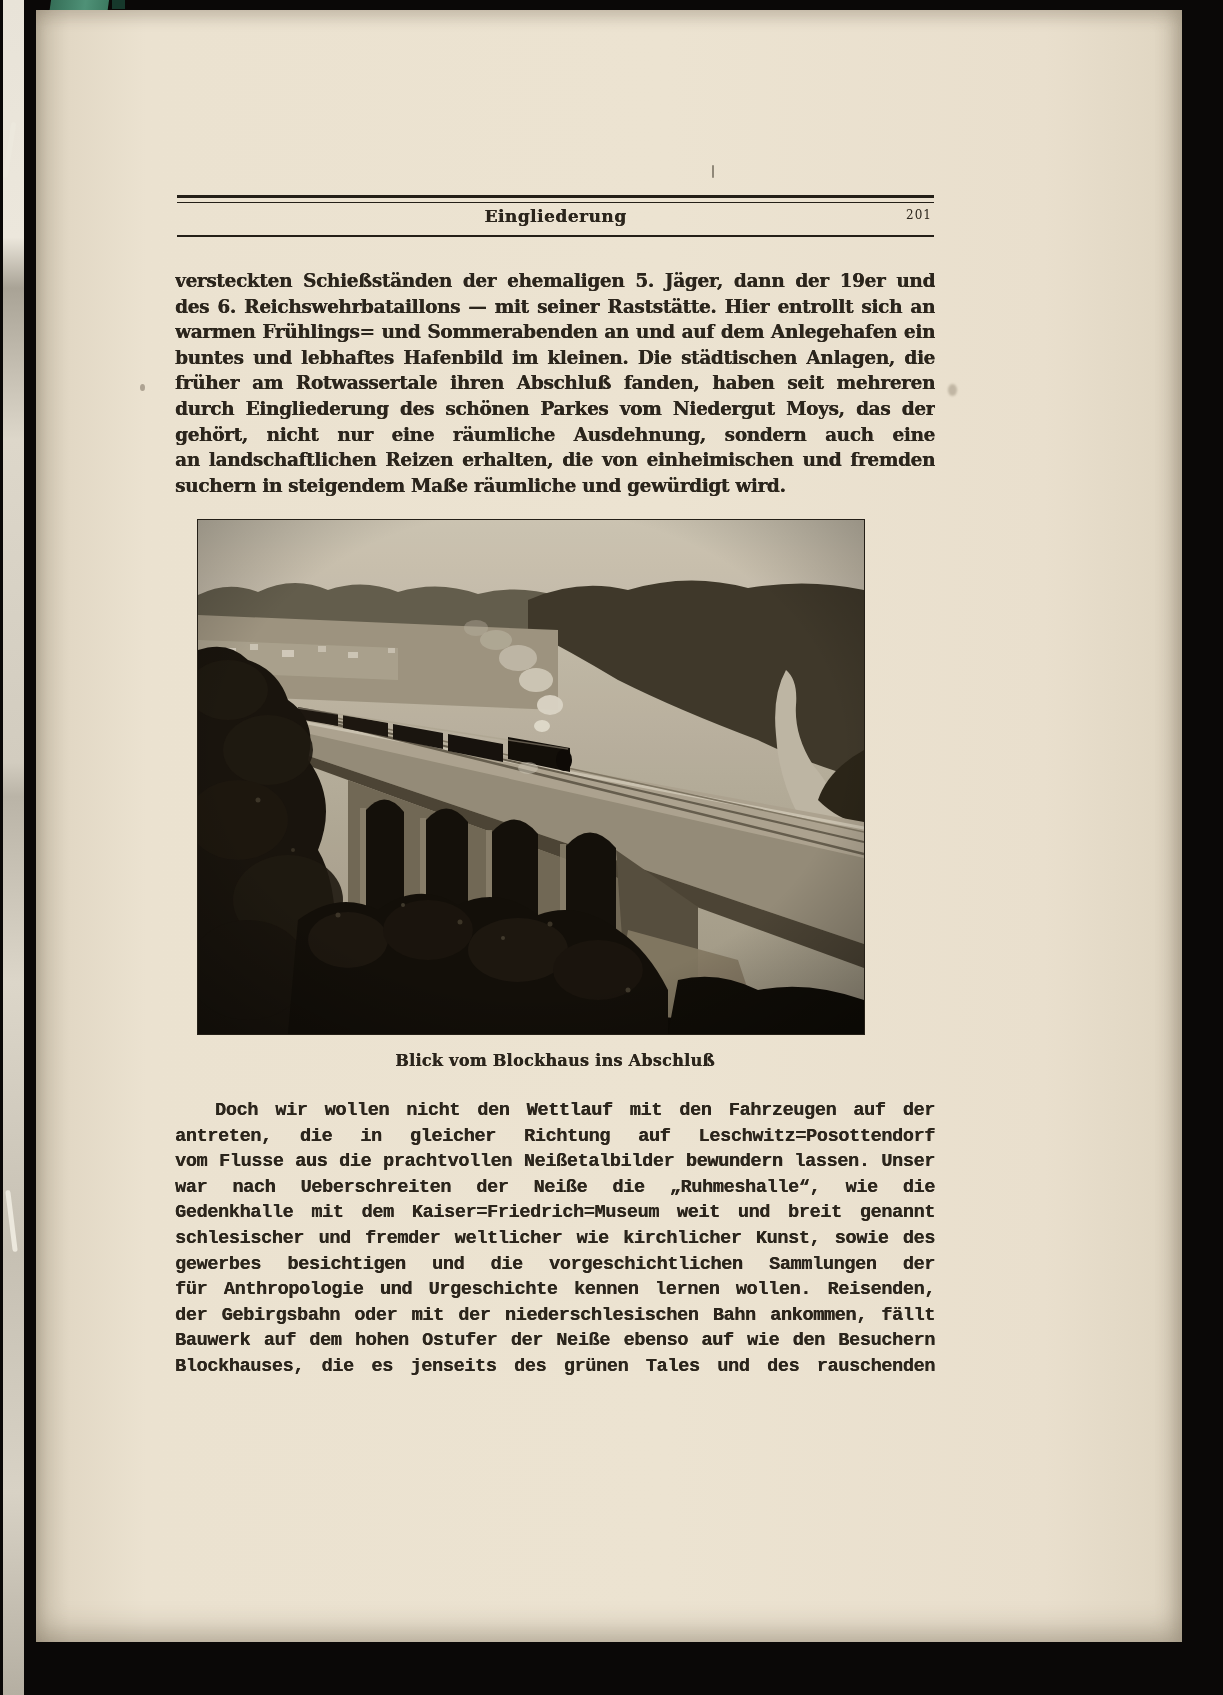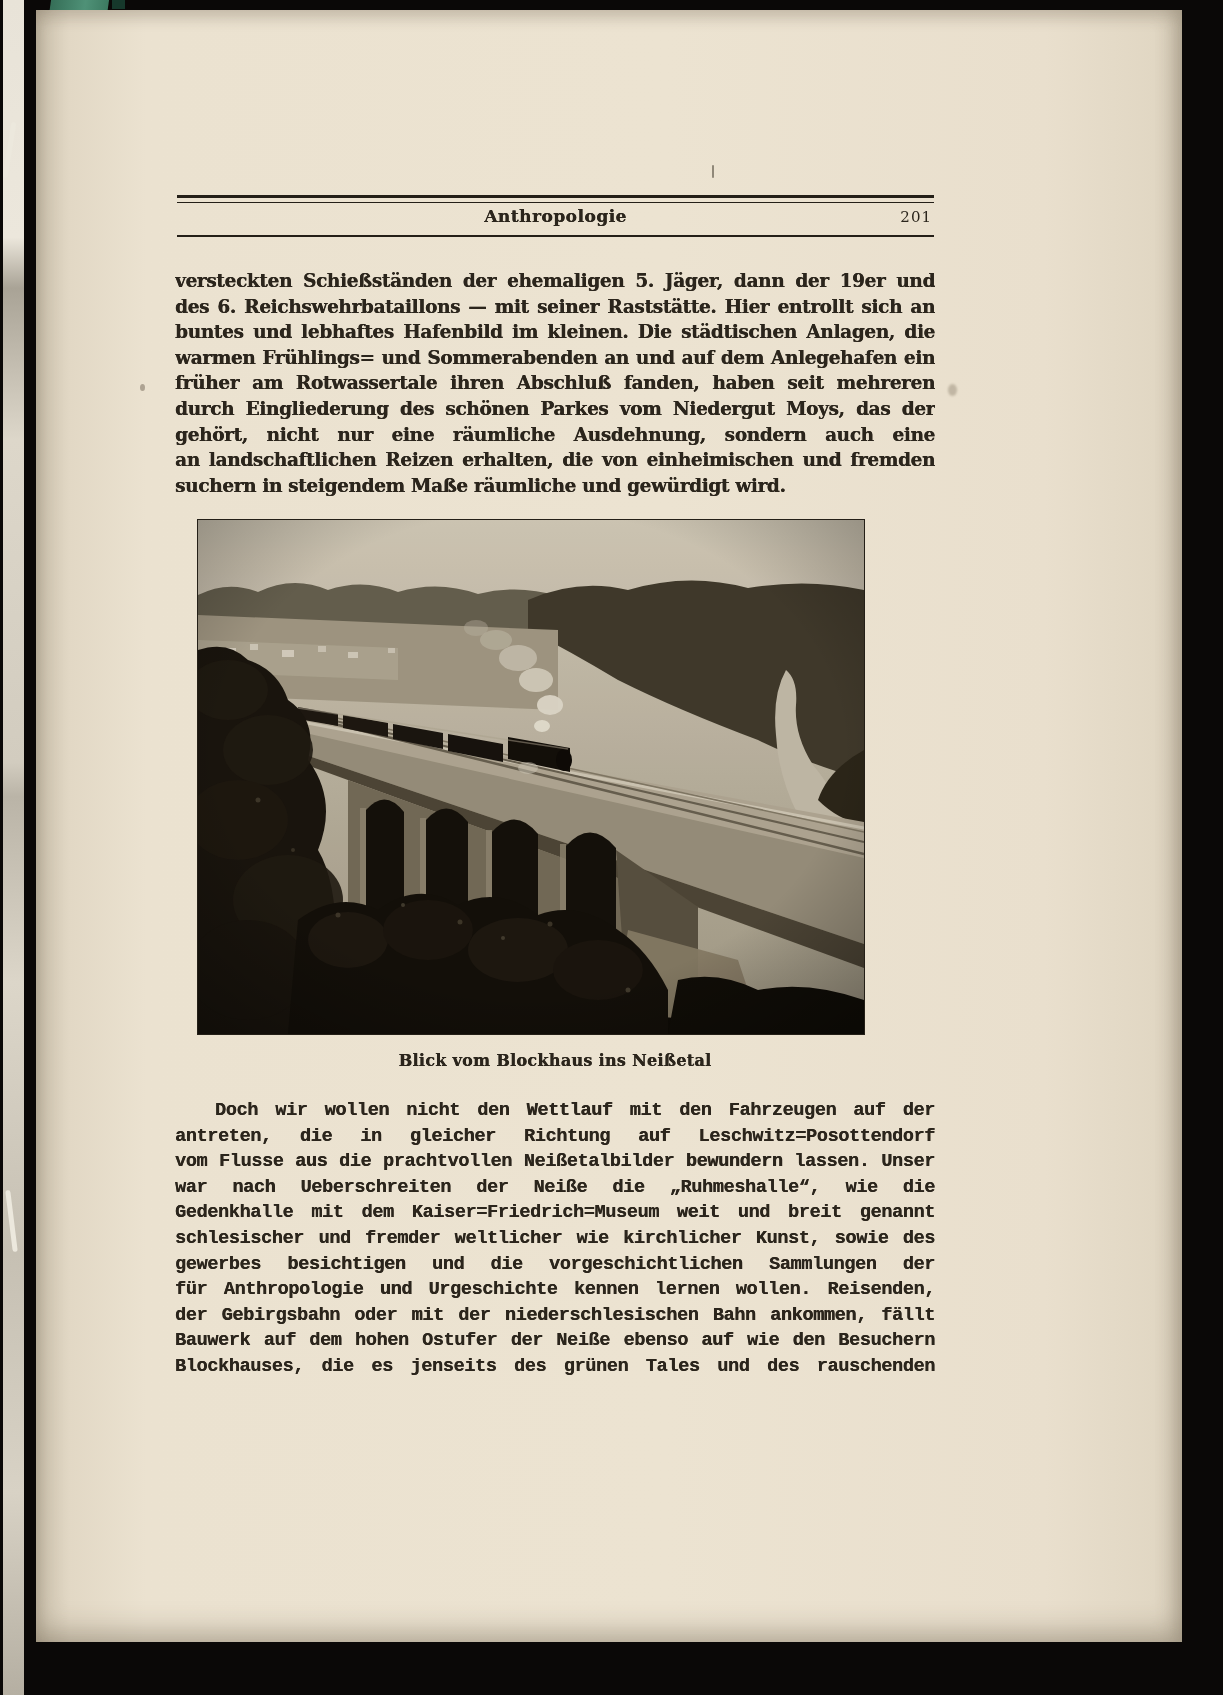--- a/index.html
+++ b/index.html
@@ -36,21 +36,21 @@
   .speck-1 { left:104px; top:374px; width:5px; height:7px; background:rgba(82,70,54,.4); }
   .speck-2 { left:912px; top:374px; width:9px; height:12px; background:rgba(100,86,66,.3); filter:blur(1px); }
   .speck-3 { left:676px; top:155px; width:2px; height:13px; background:rgba(70,62,50,.55); border-radius:1px; }
 
   
   .header { position:absolute; left:141px; top:185px; width:757px; }
   .rule-double { height:4px; border-top:3px solid #241f17; border-bottom:1px solid #241f17; }
   .header-row { position:relative; height:29px; padding-top:3px; }
   .title { position:absolute; left:0; right:0; text-align:center; font-weight:bold;
     font-size:17px; letter-spacing:.5px; text-shadow:.3px 0 0 currentColor; }
-  .page-number { position:absolute; right:2px; top:5px; font-size:15px; letter-spacing:1px; }
+  .page-number { position:absolute; right:2px; top:5px; font-size:12px; letter-spacing:1px; }
   .rule-single { border-top:2.5px solid #241f17; }
 
   
   .para { position:absolute; left:139px; width:760px; font-weight:bold;
     font-size:18.5px; line-height:25.6px; letter-spacing:-.35px;
     text-shadow:.3px 0 0 currentColor; }
   .line { text-align:justify; text-align-last:justify; height:25.6px; overflow:hidden; }
   .para1 { top:258px; }
   .para1 .line:last-child { text-align-last:left; }
   .para2 { top:1088px;font-family:Liberation Mono, monospace; }
@@ -74,31 +74,31 @@
   <div class="cover-frag-2"></div>
 
   <div class="paper">
     <div class="speck speck-1"></div>
     <div class="speck speck-2"></div>
     <div class="speck speck-3"></div>
 
     <div class="header">
       <div class="rule-double"></div>
       <div class="header-row">
-        <span class="title">Anthropologie</span>
+        <span class="title">Eingliederung</span>
         <span class="page-number">201</span>
       </div>
       <div class="rule-single"></div>
     </div>
 
     <div class="para para1">
         <div class="line">versteckten Schießständen der ehemaligen 5. Jäger, dann der 19er und jetzt</div>
         <div class="line">des 6. Reichswehrbataillons — mit seiner Raststätte.  Hier entrollt sich an</div>
+        <div class="line">warmen Frühlings= und Sommerabenden an und auf dem Anlegehafen ein</div>
         <div class="line">buntes und lebhaftes Hafenbild im kleinen.  Die städtischen Anlagen, die</div>
-        <div class="line">warmen Frühlings= und Sommerabenden an und auf dem Anlegehafen ein</div>
         <div class="line">früher am Rotwassertale ihren Abschluß fanden, haben seit mehreren Jahren</div>
         <div class="line">durch Eingliederung des schönen Parkes vom Niedergut Moys, das der Stadt</div>
         <div class="line">gehört, nicht nur eine räumliche Ausdehnung, sondern auch eine Bereicherung</div>
         <div class="line">an landschaftlichen Reizen erhalten, die von einheimischen und fremden Be=</div>
         <div class="line">suchern in steigendem Maße räumliche und gewürdigt wird.</div>
       </div>
 
     <figure class="photo-figure">
       <svg class="photo" viewBox="0 0 666 514" preserveAspectRatio="none">
         <defs>
@@ -188,21 +188,21 @@
           <circle cx="262" cy="402" r="2.5" fill="#4e4636" opacity="0.7"></circle>
           <circle cx="305" cy="418" r="2" fill="#564e3e" opacity="0.7"></circle>
           <circle cx="352" cy="404" r="2.5" fill="#4e4636" opacity="0.7"></circle>
           <circle cx="60" cy="280" r="2.5" fill="#564e3e" opacity="0.6"></circle>
           <circle cx="95" cy="330" r="2" fill="#4e4636" opacity="0.6"></circle>
           <circle cx="430" cy="470" r="2.5" fill="#564e3e" opacity="0.7"></circle>
         </g>
         <rect width="666" height="514" fill="#2a1f12" opacity="0.07"></rect>
         <rect width="666" height="514" fill="url(#gVig)"></rect>
       </svg>
-      <figcaption class="caption">Blick vom Blockhaus ins Neißetal</figcaption>
+      <figcaption class="caption">Blick vom Blockhaus ins Abschluß</figcaption>
     </figure>
 
     <div class="para para2">
         <div class="line">Doch wir wollen nicht den Wettlauf mit den Fahrzeugen auf der Neiße</div>
         <div class="line">antreten, die in gleicher Richtung auf Leschwitz=Posottendorf zusteuern und</div>
         <div class="line">vom Flusse aus die prachtvollen Neißetalbilder bewundern lassen.  Unser Ziel</div>
         <div class="line">war nach Ueberschreiten der Neiße die „Ruhmeshalle“, wie die Oberlausitzer</div>
         <div class="line">Gedenkhalle mit dem Kaiser=Friedrich=Museum weit und breit genannt wird.</div>
         <div class="line">schlesischer und fremder weltlicher wie kirchlicher Kunst, sowie des Kunst=</div>
         <div class="line">gewerbes besichtigen und die vorgeschichtlichen Sammlungen der Gesellschaft</div>

